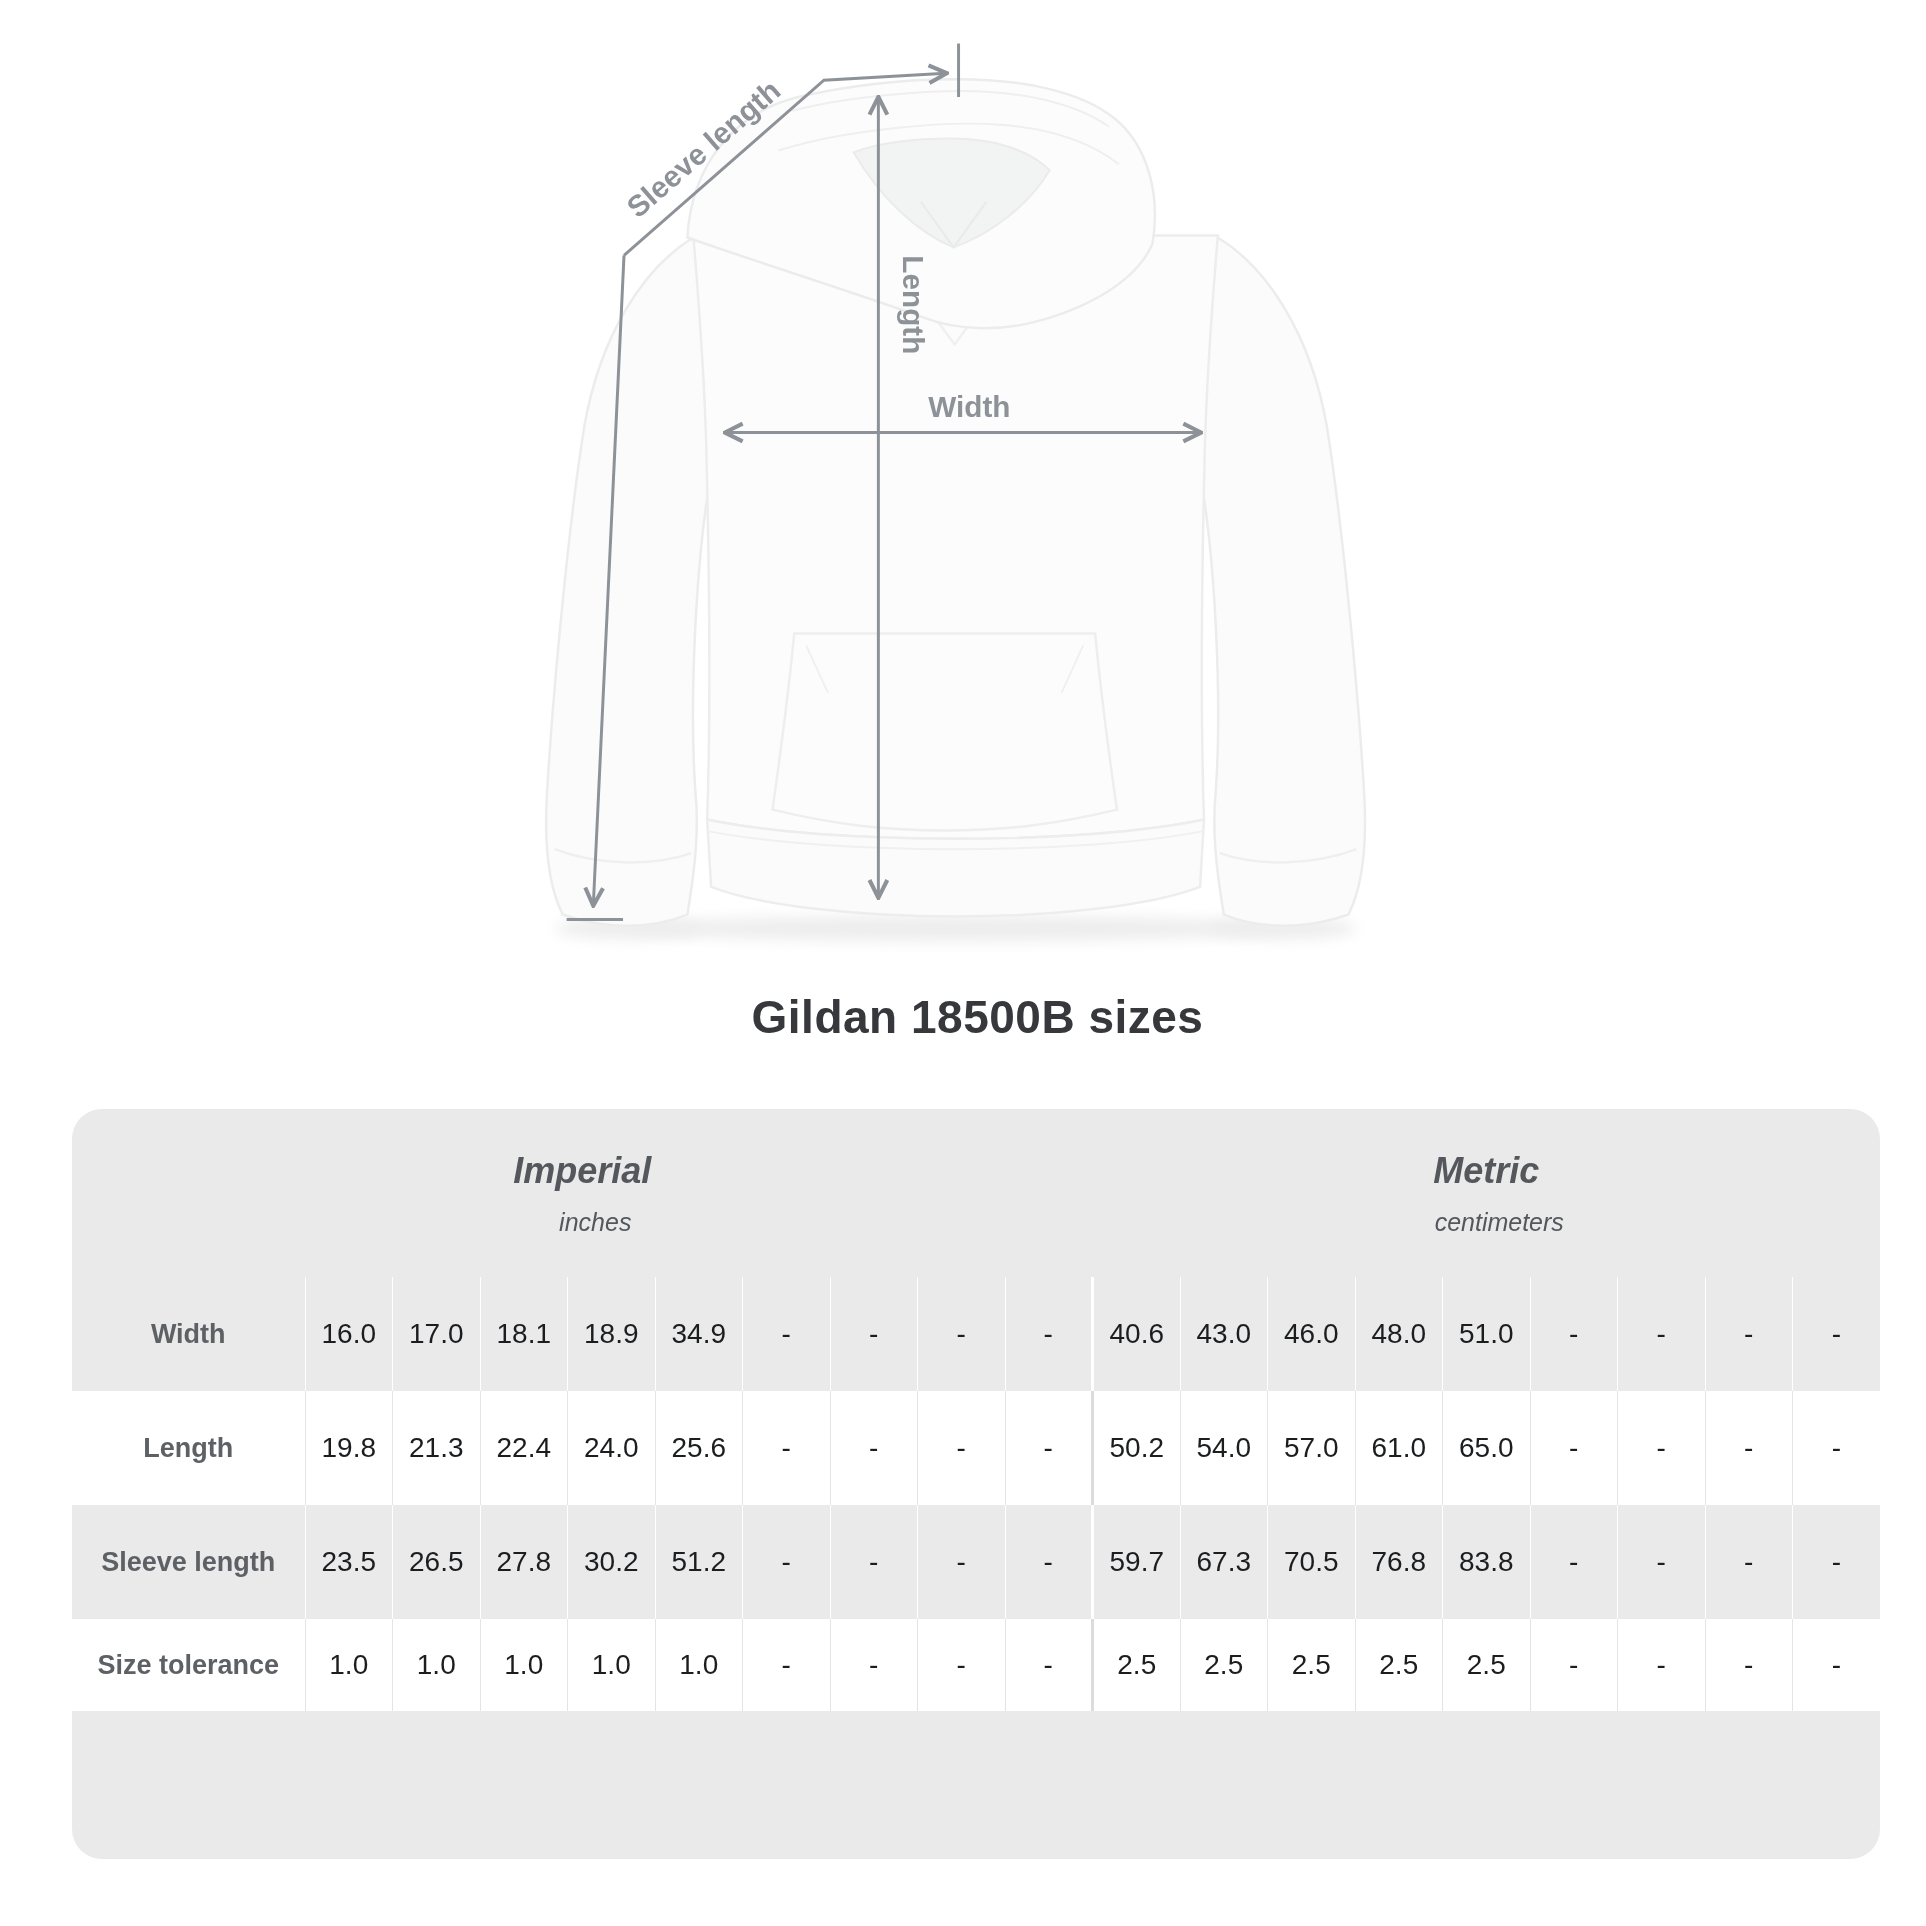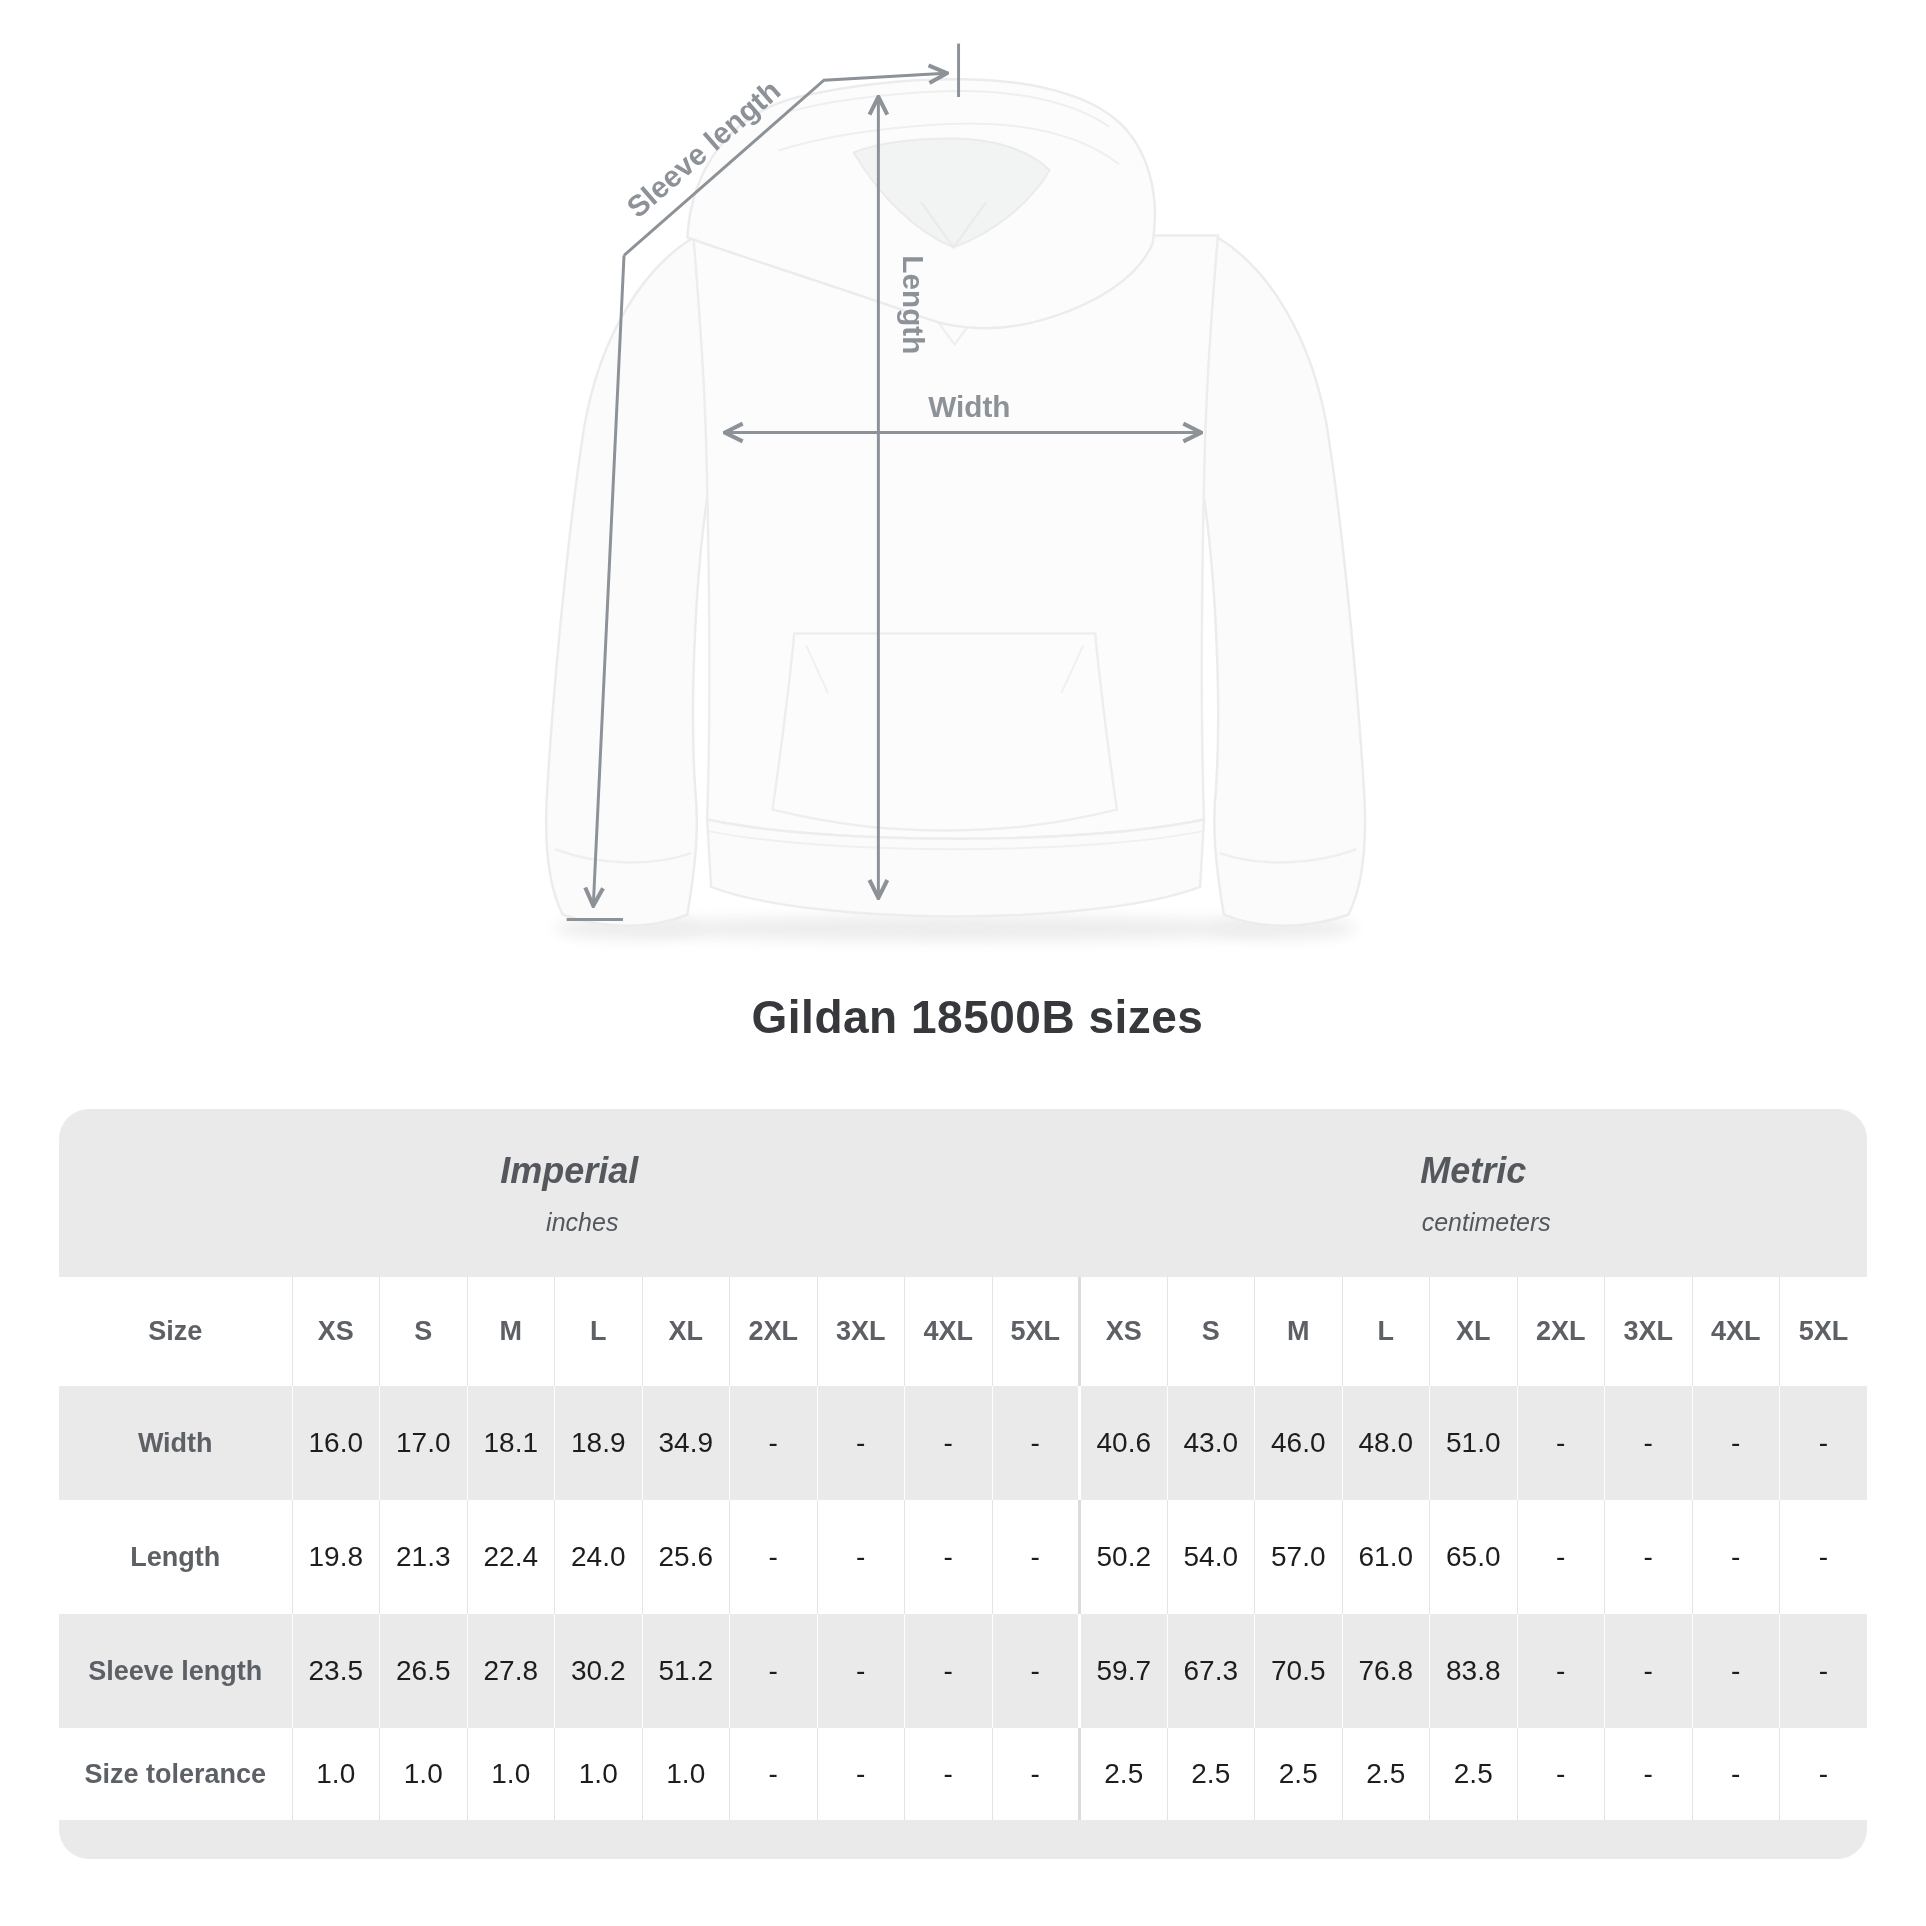--- a/index.html
+++ b/index.html
@@ -10,21 +10,21 @@
   
   .diagram{position:absolute;top:0;left:0;width:1927px;height:965px;}
   .diagram svg{display:block;width:1927px;height:965px;}
   .meas-text{fill:#8d9298;font-weight:700;font-size:30px;font-family:"Liberation Sans",sans-serif;}
   
   .heading{position:absolute;top:990px;left:0;width:1927px;text-align:center;}
   .title{font-size:46px;font-weight:700;color:#36383b;letter-spacing:0.5px;padding-left:28px;}
   .subtitle{margin-top:12px;font-size:27px;font-style:italic;color:#53565a;}
   
   .table-wrap{
-    position:absolute;top:1109px;left:59px;width:1808px;height:750px;
+    position:absolute;top:1109px;left:72px;width:1808px;height:750px;
     background:#eaeaeb;border-radius:30px;overflow:hidden;
   }
   table.sizes{width:100%;border-collapse:collapse;table-layout:fixed;}
   table.sizes td{padding:0;text-align:center;vertical-align:middle;}
   tr.grp-row{height:168px;}
   tr.hdr-row{height:109px;}
   tr.data-row{height:114px;}
   tr.data-row.last{height:92px;}
   .grp-label{font-size:36px;font-weight:700;font-style:italic;color:#54585c;}
   .grp-unit{margin-top:16px;font-size:25px;font-style:italic;color:#54585c;padding-left:26px;}
@@ -177,41 +177,20 @@
           <td colspan="10">
             <div class="grp-label">Imperial</div>
             <div class="grp-unit">inches</div>
           </td>
           <td colspan="9">
             <div class="grp-label">Metric</div>
             <div class="grp-unit">centimeters</div>
           </td>
         </tr>
 
-      <tr class="hdr-row white">
-            <td class="lab">Size</td>
-            <td class="lab vcell">XS</td>
-            <td class="lab vcell">S</td>
-            <td class="lab vcell">M</td>
-            <td class="lab vcell">L</td>
-            <td class="lab vcell">XL</td>
-            <td class="lab vcell">2XL</td>
-            <td class="lab vcell">3XL</td>
-            <td class="lab vcell">4XL</td>
-            <td class="lab vcell">5XL</td>
-            <td class="lab vcell mdiv">XS</td>
-            <td class="lab vcell">S</td>
-            <td class="lab vcell">M</td>
-            <td class="lab vcell">L</td>
-            <td class="lab vcell">XL</td>
-            <td class="lab vcell">2XL</td>
-            <td class="lab vcell">3XL</td>
-            <td class="lab vcell">4XL</td>
-            <td class="lab vcell">5XL</td>
-          </tr>
           <tr class="data-row gray">
             <td class="lab">Width</td>
             <td class="val vcell">16.0</td>
             <td class="val vcell">17.0</td>
             <td class="val vcell">18.1</td>
             <td class="val vcell">18.9</td>
             <td class="val vcell">34.9</td>
             <td class="val vcell">-</td>
             <td class="val vcell">-</td>
             <td class="val vcell">-</td>

